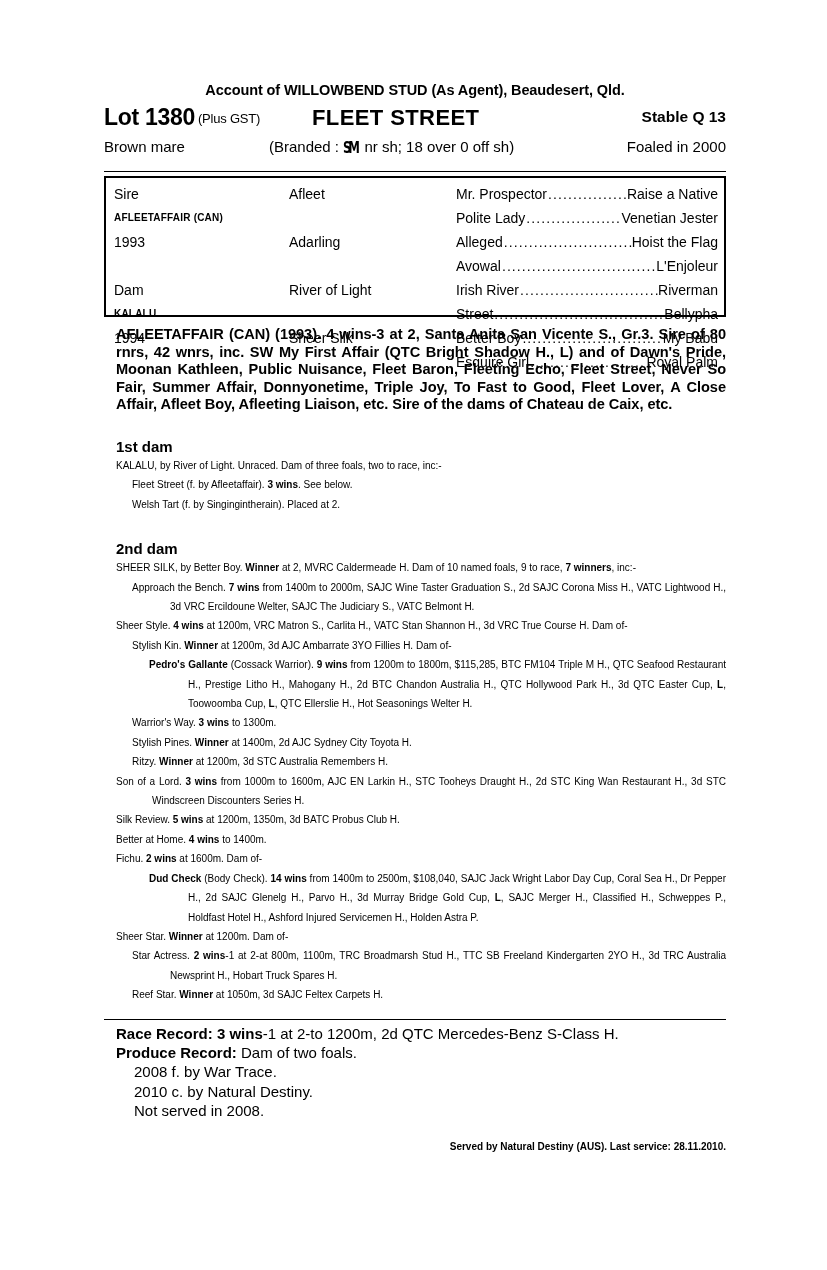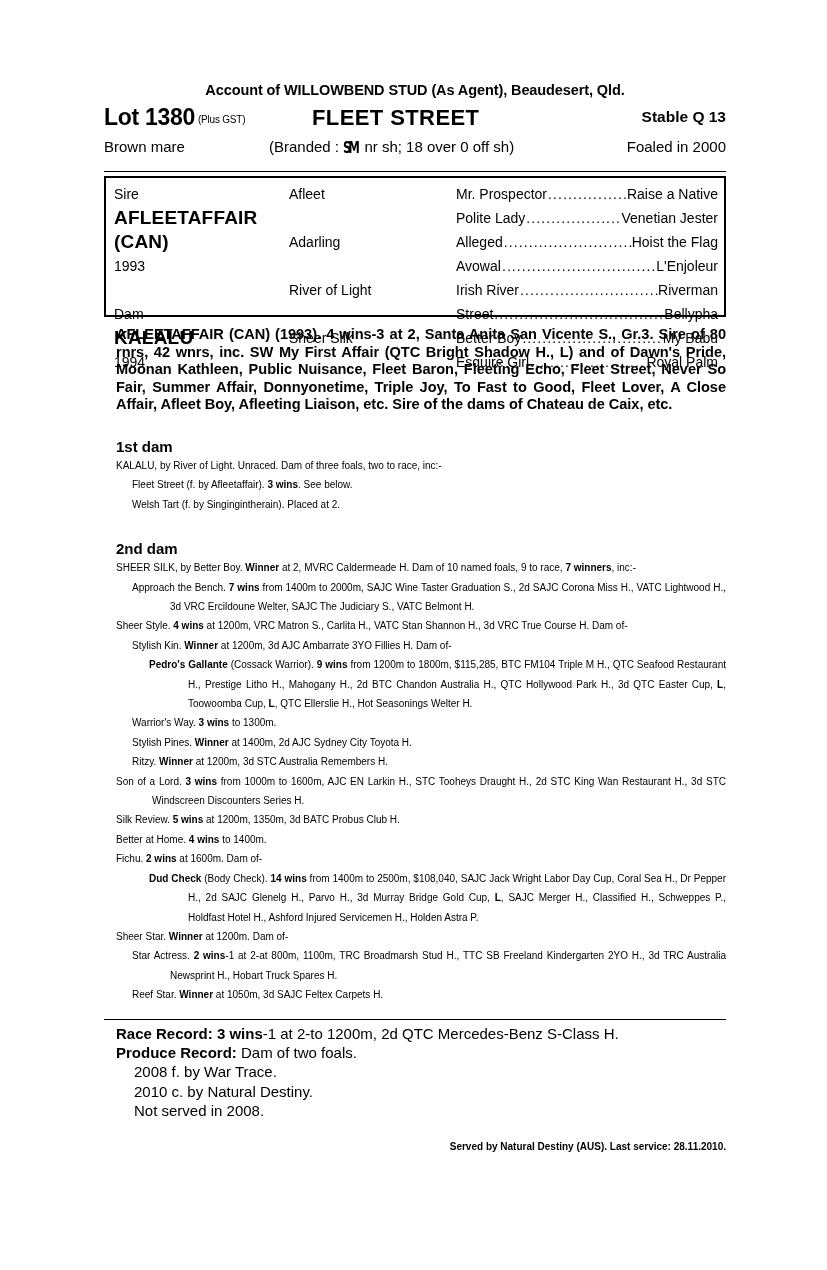--- a/index.html
+++ b/index.html
@@ -48,21 +48,21 @@
     left: 0;
     top: 0;
     white-space: nowrap;
   }
   .lot-num {
     font-weight: bold;
     font-size: 23px;
     letter-spacing: -0.3px;
   }
   .gst {
-    font-size: 10px;
+    font-size: 13px;
     letter-spacing: -0.2px;
     position: relative;
     top: -2px;
     padding-left: 3px;
   }
   .horse-name {
     position: absolute;
     left: 208px;
     top: 1px;
     font-weight: bold;
@@ -118,21 +118,21 @@
   }
   .ped-col {
     position: absolute;
     top: 4px;
     font-size: 14px;
     line-height: 24px;
   }
   .ped-c1 { left: 8px;   width: 150px; }
   .ped-c2 { left: 183px; width: 160px; }
   .ped-c3 { left: 350px; width: 262px; }
-  .ped-c1 .b, .ped-c2 .b { font-weight: bold; font-size: 19px; letter-spacing: 0.2px; }
+  .ped-c1 .b, .ped-c2 .b { font-weight: bold; font-size: 10px; letter-spacing: 0.2px; }
   .ped-blank { visibility: hidden; }
   .leader-row {
     display: flex;
     align-items: baseline;
     width: 100%;
     white-space: nowrap;
     overflow: hidden;
   }
   .leader-row .lft { flex: 0 0 auto; }
   .leader-row .dots {

